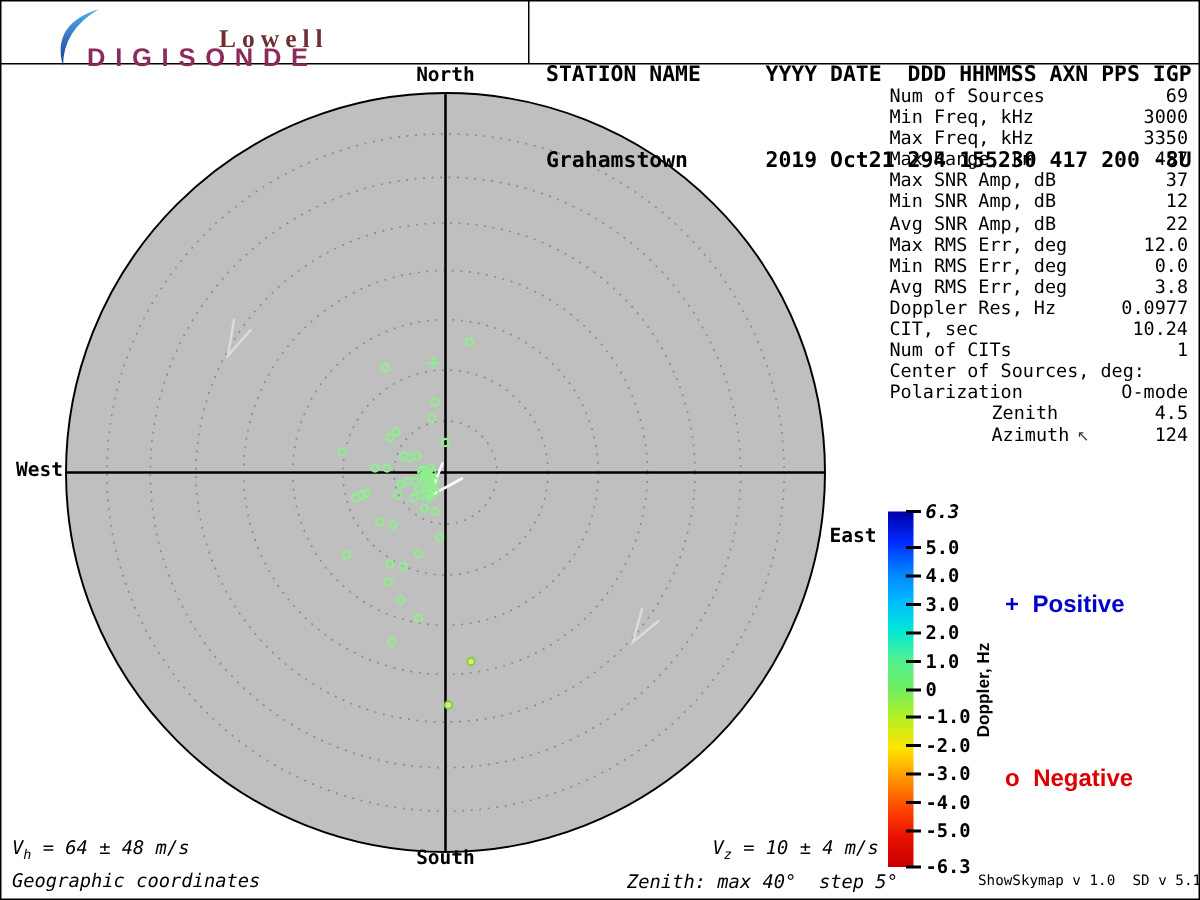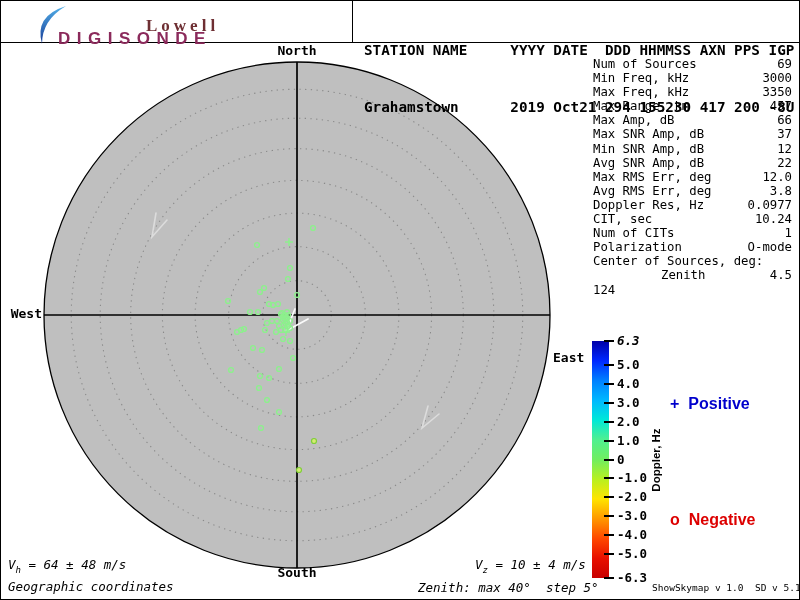--- a/index.html
+++ b/index.html
@@ -159,33 +159,33 @@
   <div id="north" class="compass">North</div>
   <div id="south" class="compass">South</div>
   <div id="west" class="compass">West</div>
   <div id="east" class="compass">East</div>
 
   <div id="stats">
       <div class="stat-row"><span class="stat-label">Num of Sources</span><span class="stat-value">69</span></div>
       <div class="stat-row"><span class="stat-label">Min Freq, kHz</span><span class="stat-value">3000</span></div>
       <div class="stat-row"><span class="stat-label">Max Freq, kHz</span><span class="stat-value">3350</span></div>
       <div class="stat-row"><span class="stat-label">Max Range, km</span><span class="stat-value">457</span></div>
-      <div class="stat-row"><span class="stat-label">Max Amp, dB</span><span class="stat-value">66</span></div>
       <div class="stat-row"><span class="stat-label">Max SNR Amp, dB</span><span class="stat-value">37</span></div>
       <div class="stat-row"><span class="stat-label">Min SNR Amp, dB</span><span class="stat-value">12</span></div>
       <div class="stat-row"><span class="stat-label">Avg SNR Amp, dB</span><span class="stat-value">22</span></div>
       <div class="stat-row"><span class="stat-label">Max RMS Err, deg</span><span class="stat-value">12.0</span></div>
+      <div class="stat-row"><span class="stat-label">Min RMS Err, deg</span><span class="stat-value">0.0</span></div>
       <div class="stat-row"><span class="stat-label">Avg RMS Err, deg</span><span class="stat-value">3.8</span></div>
       <div class="stat-row"><span class="stat-label">Doppler Res, Hz</span><span class="stat-value">0.0977</span></div>
       <div class="stat-row"><span class="stat-label">CIT, sec</span><span class="stat-value">10.24</span></div>
       <div class="stat-row"><span class="stat-label">Num of CITs</span><span class="stat-value">1</span></div>
+      <div class="stat-row"><span class="stat-label">Center of Sources, deg:</span><span class="stat-value"></span></div>
       <div class="stat-row"><span class="stat-label">Polarization</span><span class="stat-value">O-mode</span></div>
-      <div class="stat-row"><span class="stat-label">Center of Sources, deg:</span><span class="stat-value"></span></div>
       <div class="stat-row"><span class="stat-label ind">Zenith</span><span class="stat-value">4.5</span></div>
-      <div class="stat-row"><span class="stat-value">124</span></div>
+      <div class="stat-row"><span class="stat-label ind">Azimuth<span class="cursor-icon">↖</span></span><span class="stat-value">124</span></div>
     </div>
 
   <div id="cbar">
     <div id="cbar-bar" style="background: linear-gradient(rgb(0, 0, 168), rgb(0, 40, 255), rgb(0, 128, 255), rgb(0, 184, 255), rgb(0, 232, 216), rgb(80, 240, 144), rgb(112, 238, 96), rgb(184, 240, 32), rgb(255, 228, 0), rgb(255, 152, 0), rgb(255, 72, 0), rgb(232, 16, 0), rgb(200, 0, 0));"></div>
   <div class="cbar-tick" style="top: -1px;"></div>
       <div class="cbar-label" style="top: -8px; font-style: italic;">6.3</div>
       <div class="cbar-tick" style="top: 23.4524px;"></div>
       <div class="cbar-label" style="top: 16.4524px;">5.0</div>
       <div class="cbar-tick" style="top: 42.2619px;"></div>
       <div class="cbar-label" style="top: 35.2619px;">4.0</div>

